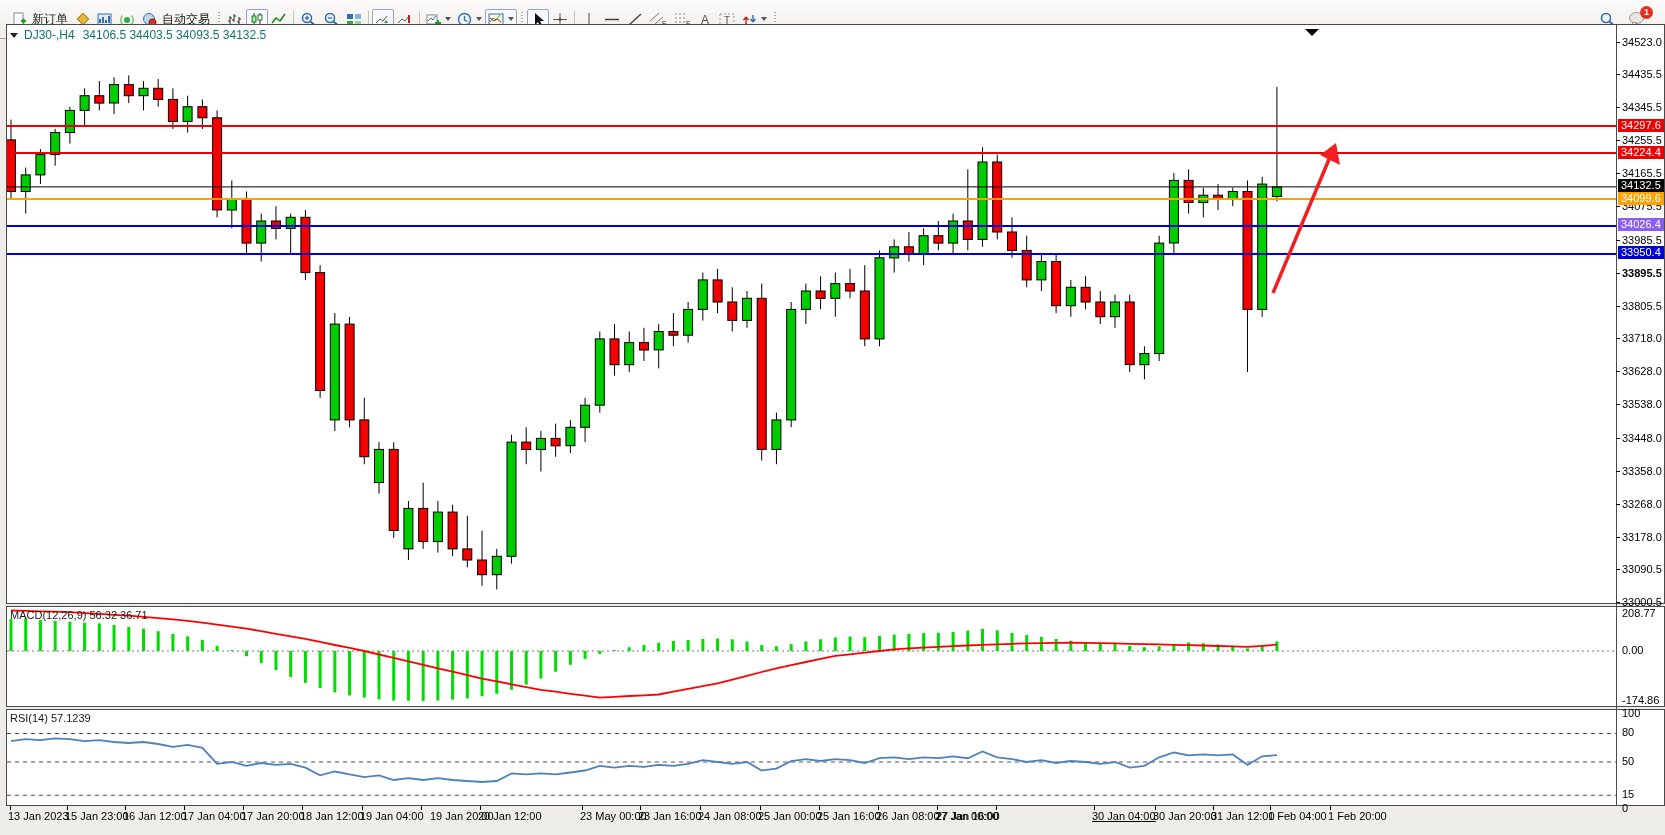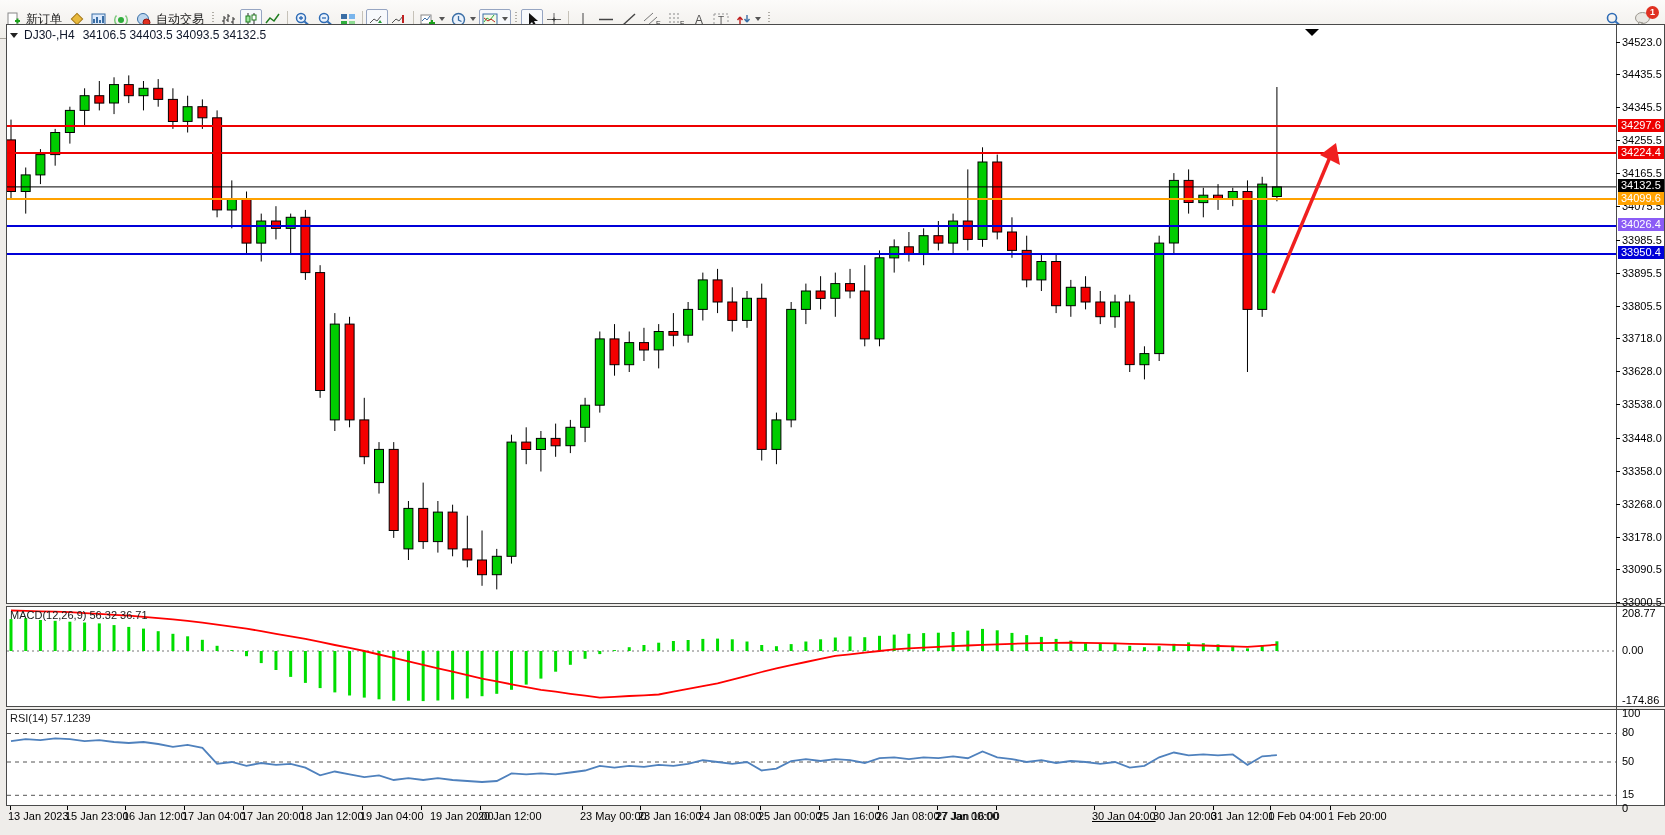--- a/index.html
+++ b/index.html
@@ -1,41 +1,41 @@
 <!DOCTYPE html>
 <html><head>
 <meta charset="utf-8">
 <style>
   html,body{margin:0;padding:0}
   body{width:1665px;height:835px;position:relative;overflow:hidden;background:#efedea;
        font-family:"Liberation Sans","DejaVu Sans",sans-serif;-webkit-font-smoothing:none}
   
   .toolbar{position:absolute;left:0;top:0;width:1665px;height:39px;box-sizing:border-box;
            background:linear-gradient(#fcfbfa,#efede8);border-bottom:1px solid #a8a49b;
-           display:flex;align-items:center;padding:0 2px;white-space:nowrap}
+           display:flex;align-items:center;padding:0 8px;white-space:nowrap}
   .tbtn{height:20px;min-width:22px;display:inline-flex;align-items:center;justify-content:center;
         border:1px solid transparent;border-radius:2px;padding:0 2px;box-sizing:border-box;color:#333}
   .tbtn.active{border-color:#96a5c2;background:#f7f9fc}
   .tlabel{font-size:12px;color:#1a1a1a;margin:0 4px 0 2px}
   .tsep{width:1px;height:17px;background:#c6c2b8;margin:0 3px;flex:0 0 auto}
   .tgrip{width:4px;height:16px;margin:0 3px;flex:0 0 auto;
          background-image:radial-gradient(#b0ada6 1px,transparent 1.1px);background-size:4px 3px}
   .caret{width:0;height:0;border-left:3px solid transparent;border-right:3px solid transparent;
          border-top:4px solid #555;margin-left:3px}
   .tfbtn{height:19px;padding:0 6px;font-size:11px;color:#444;border:1px solid transparent;
          display:inline-flex;align-items:center;border-radius:2px}
   .tfbtn.active{border-color:#96a5c2;background:#fbfbf8;color:#111}
   .tb-right{margin-left:auto;display:flex;align-items:center;margin-right:8px}
   .badge-dot{position:absolute;right:-5px;top:-4px;background:#e03021;color:#fff;font-size:9px;
              width:13px;height:13px;border-radius:50%;text-align:center;line-height:13px;font-weight:bold}
   
   .pane{position:absolute;left:6px;width:1659px;background:#fff;border:1px solid #4a4a4a;box-sizing:border-box}
   .pane svg{position:absolute;left:0;top:0}
   .pane-label{position:absolute;font-size:11px;color:#1a1a1a;z-index:5}
-  .chart-title{position:absolute;left:10px;top:28px;font-size:12px;color:#0f172a;z-index:6;display:flex;align-items:center}
+  .chart-title{position:absolute;left:10px;top:28px;font-size:12px;color:#0f766e;z-index:6;display:flex;align-items:center}
   .title-tri{width:0;height:0;border-left:4px solid transparent;border-right:4px solid transparent;
              border-top:5px solid #222;margin-right:6px}
   .axlabel{position:absolute;font-size:11px;line-height:13px;color:#000;z-index:4}
   .pricebadge{position:absolute;left:1618px;width:46px;height:13px;font-size:11px;line-height:13px;
               color:#fff;padding-left:3px;box-sizing:border-box;z-index:6}
   .tickmark{position:absolute;background:#000;z-index:3}
   .timelabel{position:absolute;top:810px;font-size:11px;color:#000}
   .axis-vline{position:absolute;left:1616px;top:24px;width:1px;height:782px;background:#4a4a4a;z-index:2}
 </style>
 </head>
@@ -538,21 +538,21 @@
     <div class="axlabel" style="left: 1622px; top: 100.903px;">34345.5</div>
     <div class="tickmark" style="left: 1616px; top: 140.066px; width: 4px; height: 1px;"></div>
     <div class="axlabel" style="left: 1622px; top: 134.066px;">34255.5</div>
     <div class="tickmark" style="left: 1616px; top: 173.228px; width: 4px; height: 1px;"></div>
     <div class="axlabel" style="left: 1622px; top: 167.228px;">34165.5</div>
     <div class="tickmark" style="left: 1616px; top: 206.39px; width: 4px; height: 1px;"></div>
     <div class="axlabel" style="left: 1622px; top: 200.39px;">34075.5</div>
     <div class="tickmark" style="left: 1616px; top: 239.553px; width: 4px; height: 1px;"></div>
     <div class="axlabel" style="left: 1622px; top: 233.553px;">33985.5</div>
     <div class="tickmark" style="left: 1616px; top: 272.715px; width: 4px; height: 1px;"></div>
-    <div class="axlabel" style="left: 1622px; top: 266.715px;">33895.5</div>
+    <div class="axlabel" style="left: 1622px; top: 266.715px; font-weight: bold;">33895.5</div>
     <div class="tickmark" style="left: 1616px; top: 305.877px; width: 4px; height: 1px;"></div>
     <div class="axlabel" style="left: 1622px; top: 299.877px;">33805.5</div>
     <div class="tickmark" style="left: 1616px; top: 338.118px; width: 4px; height: 1px;"></div>
     <div class="axlabel" style="left: 1622px; top: 332.118px;">33718.0</div>
     <div class="tickmark" style="left: 1616px; top: 371.281px; width: 4px; height: 1px;"></div>
     <div class="axlabel" style="left: 1622px; top: 365.281px;">33628.0</div>
     <div class="tickmark" style="left: 1616px; top: 404.443px; width: 4px; height: 1px;"></div>
     <div class="axlabel" style="left: 1622px; top: 398.443px;">33538.0</div>
     <div class="tickmark" style="left: 1616px; top: 437.605px; width: 4px; height: 1px;"></div>
     <div class="axlabel" style="left: 1622px; top: 431.605px;">33448.0</div>

